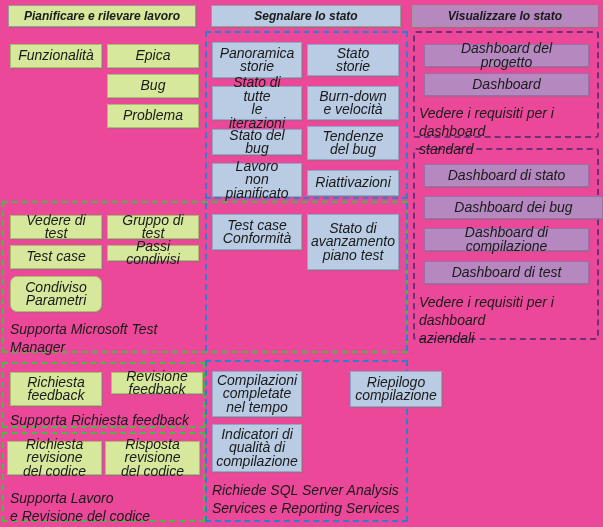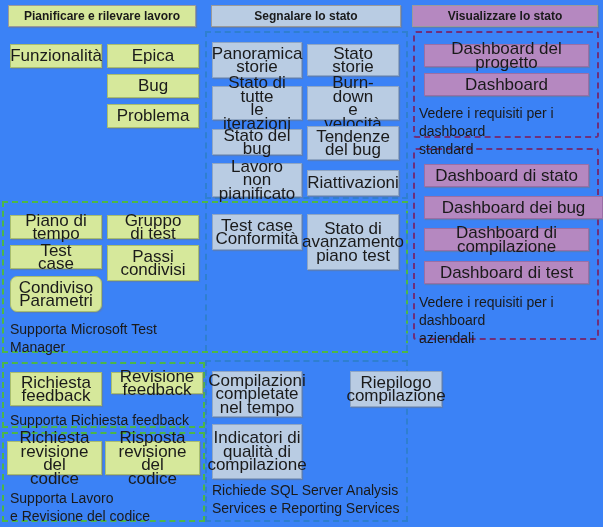--- a/index.html
+++ b/index.html
@@ -4,29 +4,29 @@
 <style>
   html,body{margin:0;padding:0;}
   body{
     width:603px;height:527px;
     background:#ffffff;
     font-family:"Liberation Sans","DejaVu Sans",sans-serif;
     color:#1a1a1a;
     overflow:hidden;
     position:relative;
   }
-  .canvas{position:relative;width:603px;height:527px;background:#3b82f6;}
+  .canvas{position:relative;width:603px;height:527px;background:#ec4899;font-style:italic;}
 
   
   .chip{
     position:absolute;
     box-sizing:border-box;
     display:flex;align-items:center;justify-content:center;
     text-align:center;
-    font-size:17px;
+    font-size:14px;
     line-height:13.5px;
     padding:2px 10px;
     border:1px solid #9a9a9a;
     box-shadow:1px 1px 1px rgba(120,120,120,.45);
     white-space:pre-line;
   }
   .green{background:#d6e89b;border-color:#a8bd6e;}
   .blue {background:#b9cce3;border-color:#8fa6c4;}
   .purple{background:#b588c0;border-color:#9a6fa6;}
 
@@ -78,25 +78,25 @@
   <div class="hdr blue" style="left:211px;top:5px;width:190px;height:22px;">Segnalare lo stato</div>
   <div class="hdr purple" style="left:412px;top:5px;width:186px;height:22px;">Visualizzare lo stato</div>
 
   <div class="chip green" style="left:10px;top:44px;width:92px;height:24px;">Funzionalità</div>
   <div class="chip green" style="left:107px;top:44px;width:92px;height:24px;">Epica</div>
 
   <div class="chip green" style="left:107px;top:74px;width:92px;height:24px;">Bug</div>
 
   <div class="chip green" style="left:107px;top:104px;width:92px;height:24px;">Problema</div>
 
-  <div class="chip green" style="left:10px;top:215px;width:92px;height:24px;">Piano di tempo</div>
+  <div class="chip green" style="left:10px;top:215px;width:92px;height:24px;">Vedere di test</div>
   <div class="chip green" style="left:107px;top:215px;width:92px;height:24px;">Gruppo di test</div>
 
   <div class="chip green" style="left:10px;top:245px;width:92px;height:24px;">Test case</div>
-  <div class="chip green" style="left:107px;top:245px;width:92px;height:36px;">Passi condivisi</div>
+  <div class="chip green" style="left:107px;top:245px;width:92px;height:16px;">Passi condivisi</div>
 
   <div class="chip green" style="left:10px;top:276px;width:92px;height:36px;border-radius:7px;">Condiviso
 Parametri</div>
 
   <div class="note" style="left:10px;top:320px;width:190px;">Supporta Microsoft Test
 Manager</div>
 
   <div class="chip green" style="left:10px;top:372px;width:92px;height:34px;">Richiesta
 feedback</div>
   <div class="chip green" style="left:111px;top:372px;width:92px;height:22px;">Revisione
@@ -131,21 +131,21 @@
 Conformità</div>
   <div class="chip blue" style="left:307px;top:214px;width:92px;height:56px;">Stato di
 avanzamento
 piano test</div>
 
   <div class="chip blue" style="left:212px;top:371px;width:90px;height:46px;">Compilazioni
 completate
 nel tempo</div>
   <div class="chip blue" style="left:307px;top:371px;width:92px;height:36px;margin-left:43px;">Riepilogo
 compilazione</div>
-  <div class="chip blue" style="left:212px;top:424px;width:90px;height:55px;">Indicatori di
+  <div class="chip blue" style="left:212px;top:424px;width:90px;height:48px;">Indicatori di
 qualità di
 compilazione</div>
   <div class="note" style="left:212px;top:481px;width:195px;">Richiede SQL Server Analysis
 Services e Reporting Services</div>
 
   <div class="chip purple" style="left:424px;top:44px;width:165px;height:23px;">Dashboard del progetto</div>
   <div class="chip purple" style="left:424px;top:73px;width:165px;height:23px;">Dashboard</div>
   <div class="note" style="left:419px;top:104px;width:180px;">Vedere i requisiti per i dashboard
 standard</div>
 

